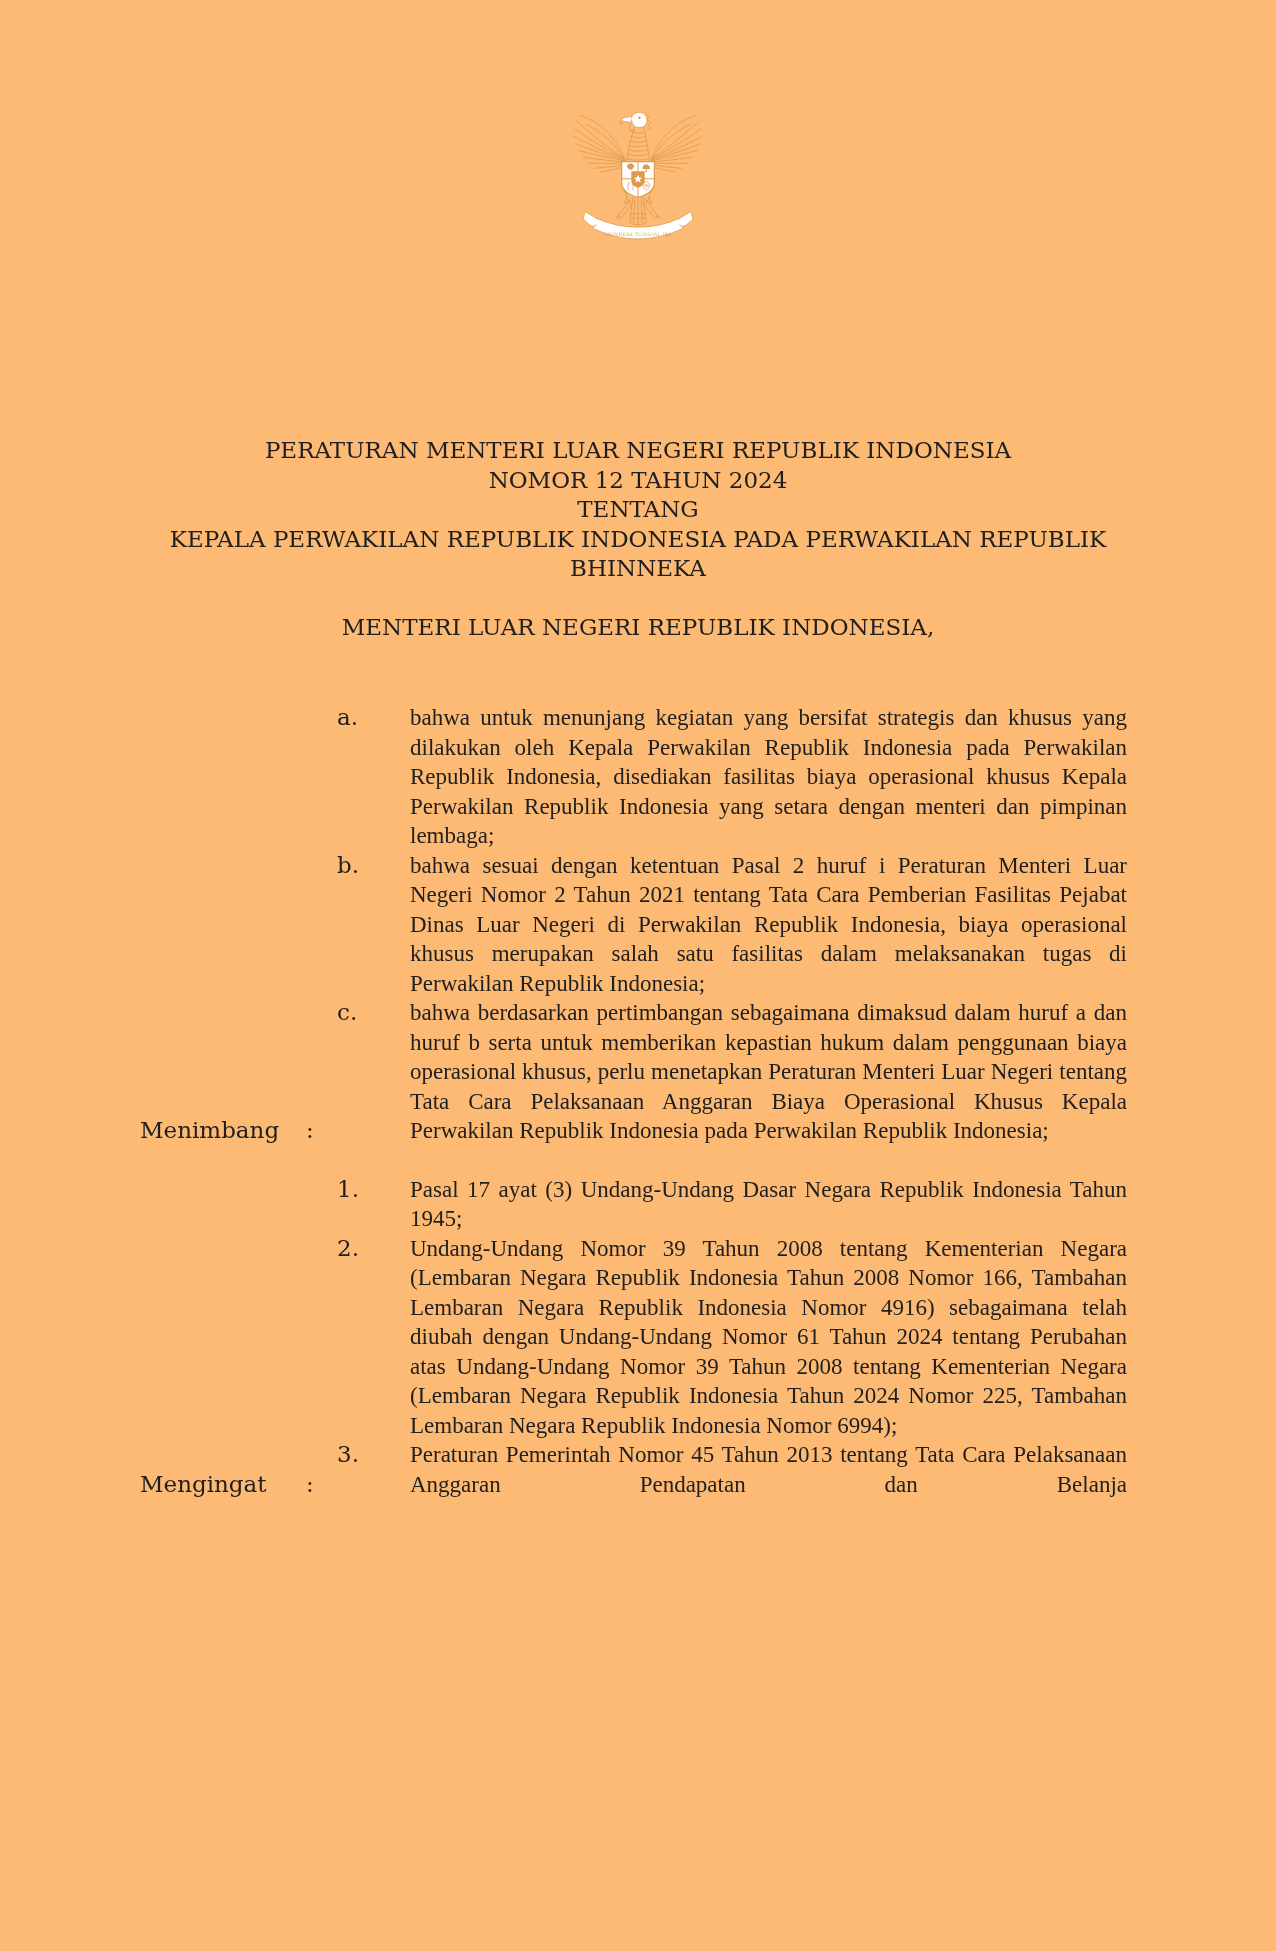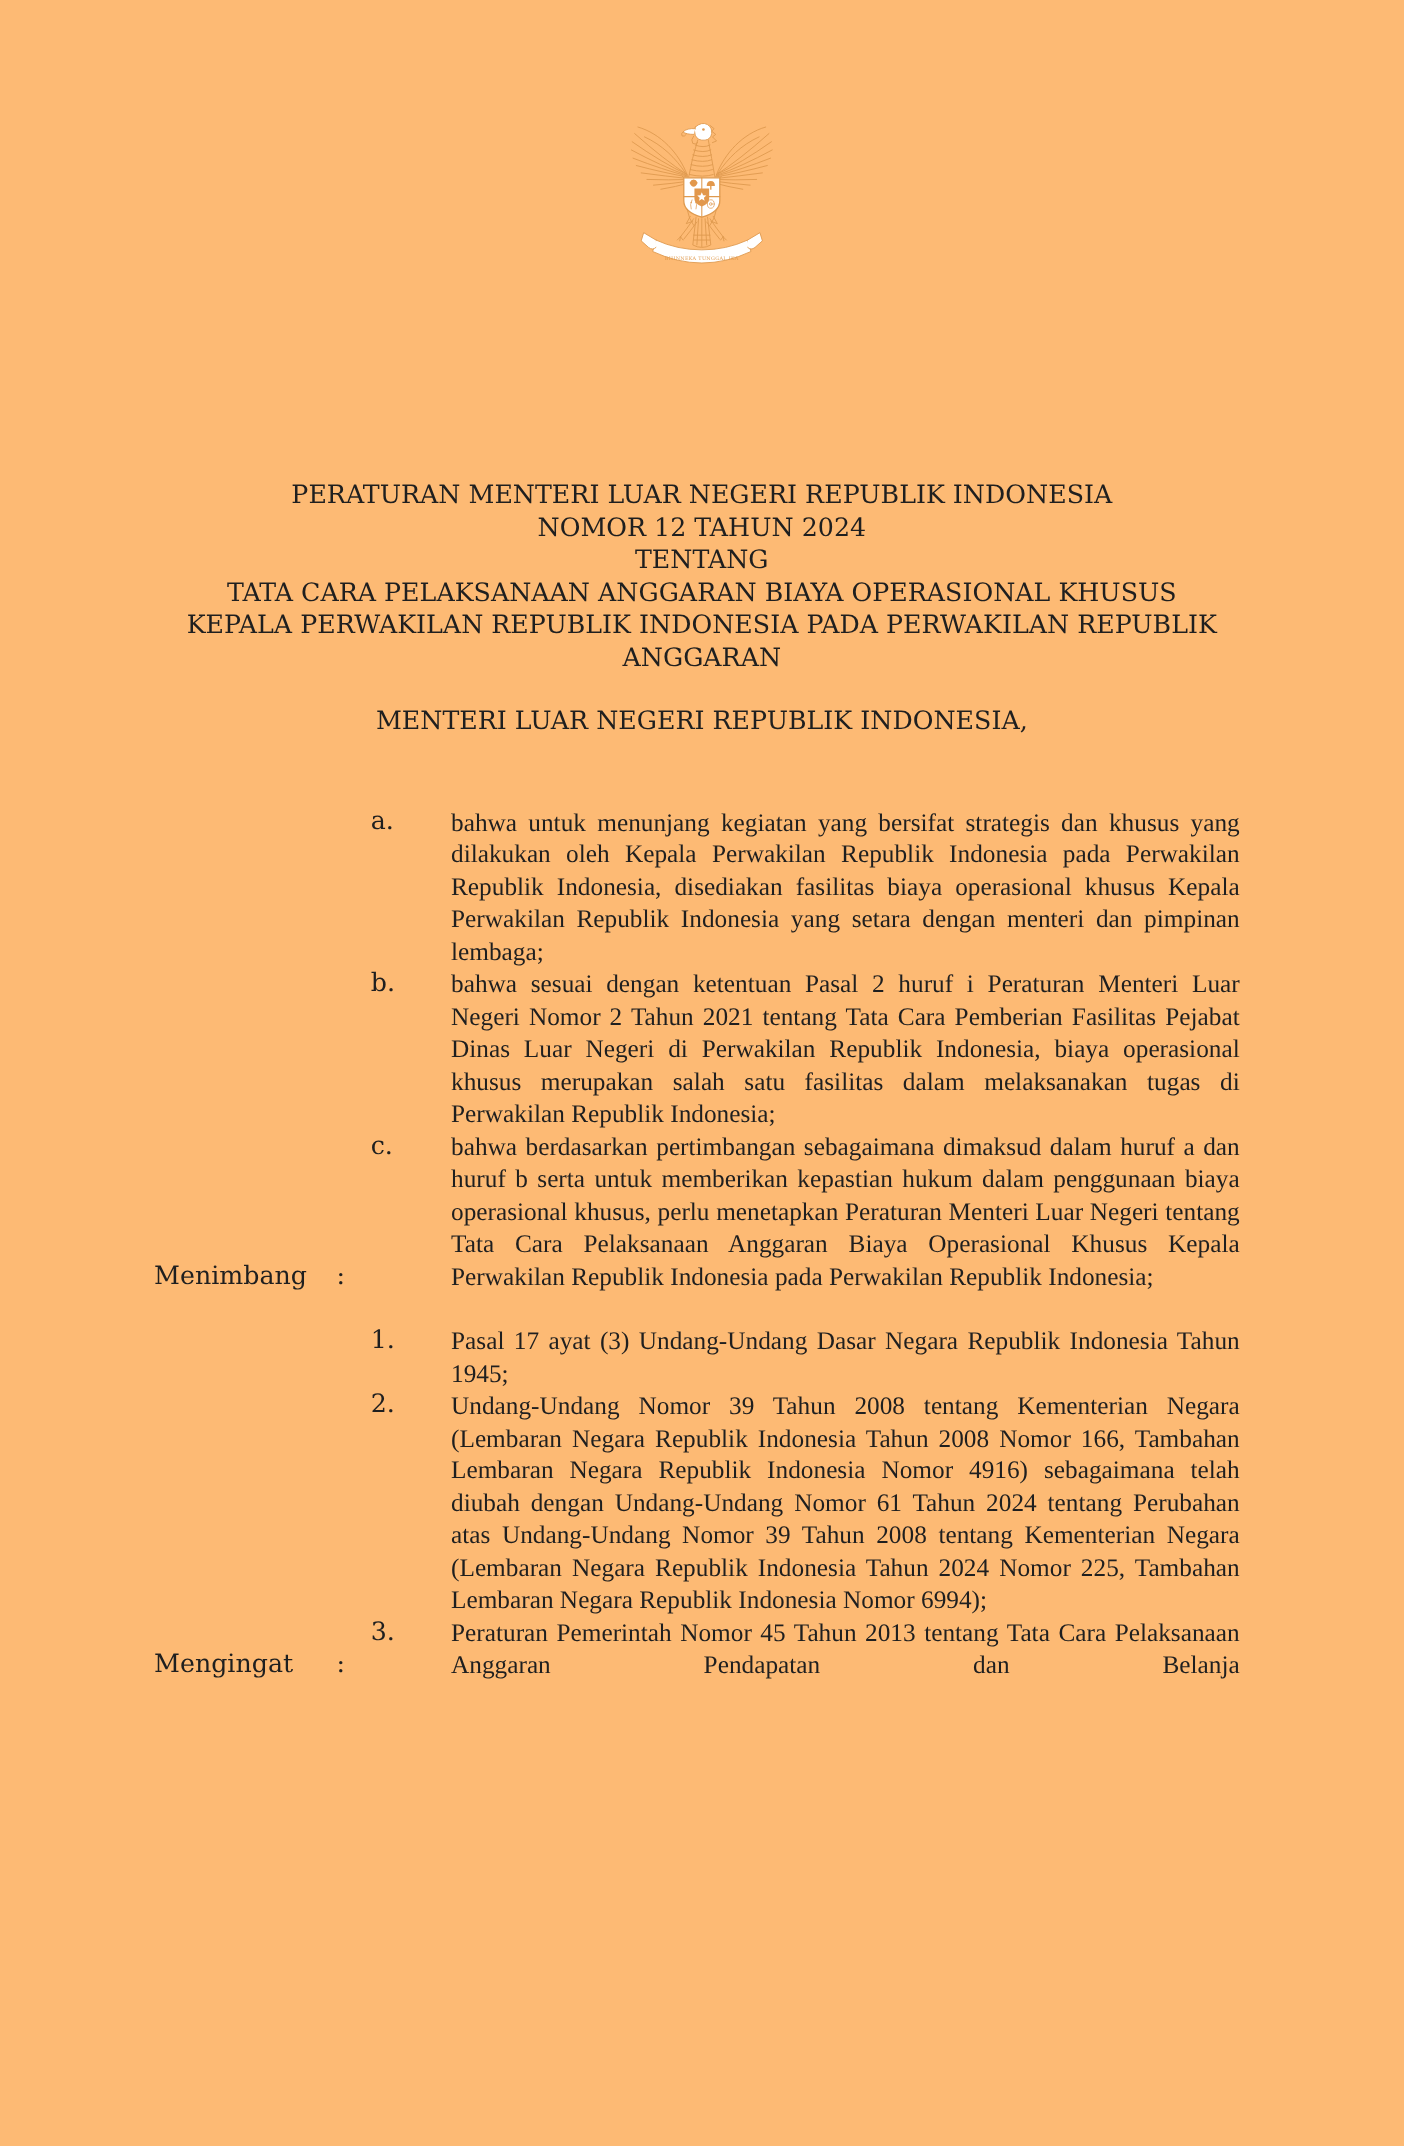--- a/index.html
+++ b/index.html
@@ -126,23 +126,22 @@
       <path d="M34,150 l-15,-9 -3,10 9,8 q5,4 9,0" fill="#ffffff"></path>
       <path d="M146,150 l15,-9 3,10 -9,8 q-5,4 -9,0" fill="#ffffff"></path>
       <text x="90" y="174" text-anchor="middle" font-size="6" letter-spacing="0.4" fill="#DF9A4F" stroke="none" font-family="DejaVu Serif, Liberation Serif, serif">BHINNEKA TUNGGAL IKA</text>
     </svg>
   </div>
 
   <header class="title-block">
     <div>PERATURAN MENTERI LUAR NEGERI REPUBLIK INDONESIA</div>
     <div>NOMOR 12 TAHUN 2024</div>
     <div>TENTANG</div>
-    <div>TATA CARA PELAKSANAAN ANGGARAN BIAYA OPERASIONAL KHUSUS</div>
     <div>KEPALA PERWAKILAN REPUBLIK INDONESIA PADA PERWAKILAN REPUBLIK</div>
-    <div>ANGGARAN</div>
+    <div>BHINNEKA</div>
   </header>
 
   <div class="center-line authority">MENTERI LUAR NEGERI REPUBLIK INDONESIA,</div>
 
   <section class="clauses">
 
     <div class="clause-row">
       <div class="clause-label">Menimbang</div>
       <div class="clause-colon">:</div>
       <div class="clause-items">

